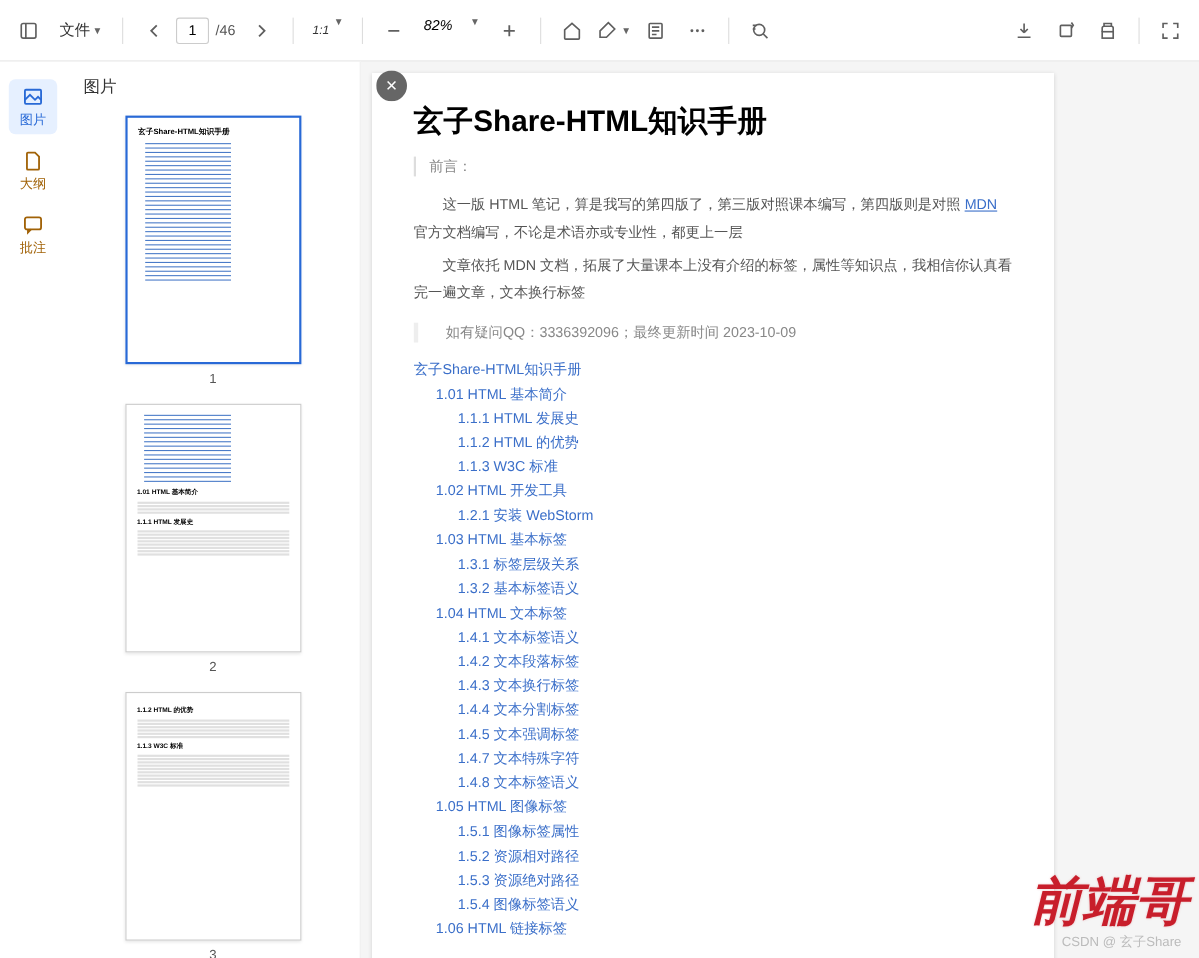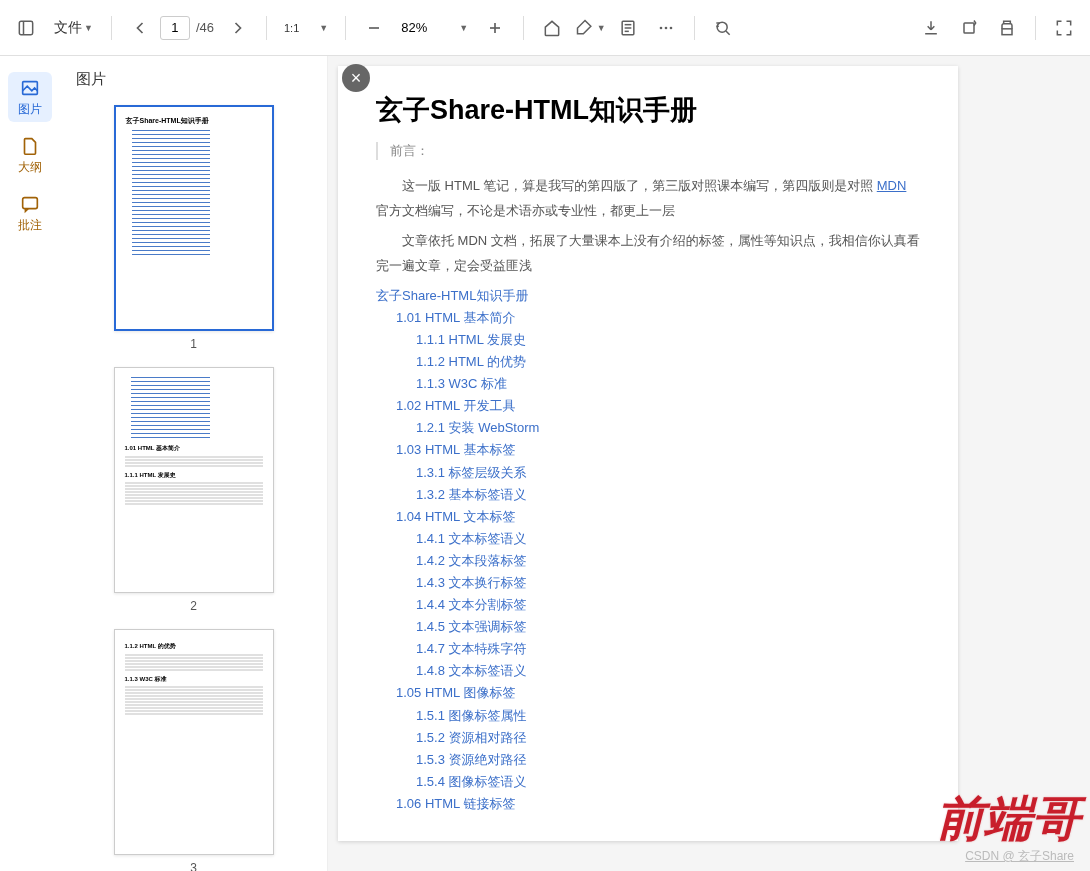--- a/index.html
+++ b/index.html
@@ -4,21 +4,21 @@
 <style>
 * { margin:0; padding:0; box-sizing:border-box; font-family:-apple-system,"Microsoft YaHei",Arial,sans-serif; }
 body { width:1090px; height:871px; background:#fff; overflow:hidden; position:relative; }
 .toolbar { height:56px; border-bottom:1px solid #e0e0e0; display:flex; align-items:center; padding:0 8px; gap:2px; }
 .tbtn { width:36px; height:36px; display:flex; align-items:center; justify-content:center; border-radius:4px; cursor:pointer; color:#5f5f5f; }
 .tbtn svg { width:20px; height:20px; }
 .tsep { width:1px; height:24px; background:#ddd; margin:0 8px; }
 .file-menu { display:flex; align-items:center; padding:0 8px; height:36px; cursor:pointer; color:#333; font-size:14px; }
 .page-input { width:30px; height:24px; text-align:center; border:1px solid #ccc; border-radius:3px; font-size:13px; }
 .page-total { font-size:13px; color:#555; padding:0 4px; }
-.zoom-sel { display:flex; align-items:center; gap:18px; font-size:13px; padding:0 6px; height:28px; border:1px solid transparent; cursor:pointer; }
+.zoom-sel { display:flex; gap:2px; font-size:13px; padding:0 6px; height:28px; border:1px solid transparent; cursor:pointer;font-style:italic; }
 .zoom-val { min-width:38px; }
 .main { display:flex; height:calc(100% - 56px); }
 .leftbar { width:60px; background:#fff; display:flex; flex-direction:column; align-items:center; padding-top:16px; gap:8px; }
 .lbtn { width:44px; height:50px; display:flex; flex-direction:column; align-items:center; justify-content:center; border-radius:6px; cursor:pointer; color:#a16207; font-size:12px; gap:2px; }
 .lbtn.active { background:#e6f0ff; color:#2869d6; }
 .lbtn svg { width:22px; height:22px; }
 .thumbs { width:268px; background:#fff; display:flex; flex-direction:column; border-right:1px solid #eee; }
 .thumbs-hdr { padding:14px 16px 10px; font-size:15px; color:#333; }
 .thumbs-body { flex:1; overflow-y:auto; padding:0 20px 20px; position:relative; }
 .thumbs-body::-webkit-scrollbar { width:6px; }
@@ -42,21 +42,21 @@
 .doc p { font-size:13px; color:#555; line-height:1.9; margin:6px 0; text-indent:2em; }
 .doc a.mdn { color:#3b6fc9; text-decoration:underline; }
 .contact { border-left:4px solid #eee; padding-left:12px; font-size:13px; color:#888; margin:14px 0; text-indent:1em; }
 .toc { margin-top:6px; }
 .toc-item { font-size:13px; line-height:1.7; color:#3b6fc9; cursor:pointer; }
 .toc-l0 { margin-left:0; }
 .toc-l1 { margin-left:20px; }
 .toc-l2 { margin-left:40px; }
 .close-btn { position:absolute; left:342px; top:64px; width:28px; height:28px; border-radius:50%; background:#666; color:#fff; display:flex; align-items:center; justify-content:center; cursor:pointer; z-index:5; font-size:18px; }
 .watermark { position:absolute; right:10px; bottom:20px; z-index:10; font-family:"STXingkai","KaiTi",cursive; color:#c81e2b; font-size:48px; font-weight:bold; font-style:italic; text-shadow:0 0 2px rgba(200,30,43,.3); pointer-events:none; }
-.watermark-sub { position:absolute; right:16px; bottom:6px; font-size:12px; color:#bbb; z-index:9; pointer-events:none;text-decoration:underline; }
+.watermark-sub { position:absolute; right:16px; bottom:6px; font-size:12px; color:#bbb; z-index:9; pointer-events:none; }
 .tiny { font-size:11px; color:#333; display:flex; align-items:center; }
 .tri { font-size:9px; color:#666; margin-left:2px; }
 </style>
 </head>
 <body>
 
 <div class="toolbar">
   <div class="tbtn">
       <svg viewBox="0 0 24 24" fill="none" stroke="currentColor" stroke-width="1.8">
         <rect x="4" y="4" width="16" height="16" rx="2"></rect>
@@ -292,21 +292,22 @@
         </div>
       </div>
   </div>
 
   <div class="content">
     <div class="content-scroll">
       <div class="doc">
         <h1>玄子Share-HTML知识手册</h1>
         <div class="preface">前言：</div>
         <p><span>这一版 HTML 笔记，算是我写的第四版了，第三版对照课本编写，第四版则是对照 </span><a class="mdn">MDN</a><span> 官方文档编写，不论是术语亦或专业性，都更上一层</span></p>
-        <p>文章依托 MDN 文档，拓展了大量课本上没有介绍的标签，属性等知识点，我相信你认真看完一遍文章，定会受益匪浅</p>
+        <p>文章依托 MDN 文档，拓展了大量课本上没有介绍的标签，属性等知识点，我相信你认真看完一遍文章，文本换行标签</p>
+        <div class="contact">如有疑问QQ：3336392096；最终更新时间 2023-10-09</div>
         <div class="toc" id="toc">
             <div class="toc-item toc-l0">玄子Share-HTML知识手册</div>
             <div class="toc-item toc-l1">1.01 HTML 基本简介</div>
             <div class="toc-item toc-l2">1.1.1 HTML 发展史</div>
             <div class="toc-item toc-l2">1.1.2 HTML 的优势</div>
             <div class="toc-item toc-l2">1.1.3 W3C 标准</div>
             <div class="toc-item toc-l1">1.02 HTML 开发工具</div>
             <div class="toc-item toc-l2">1.2.1 安装 WebStorm</div>
             <div class="toc-item toc-l1">1.03 HTML 基本标签</div>
             <div class="toc-item toc-l2">1.3.1 标签层级关系</div>

